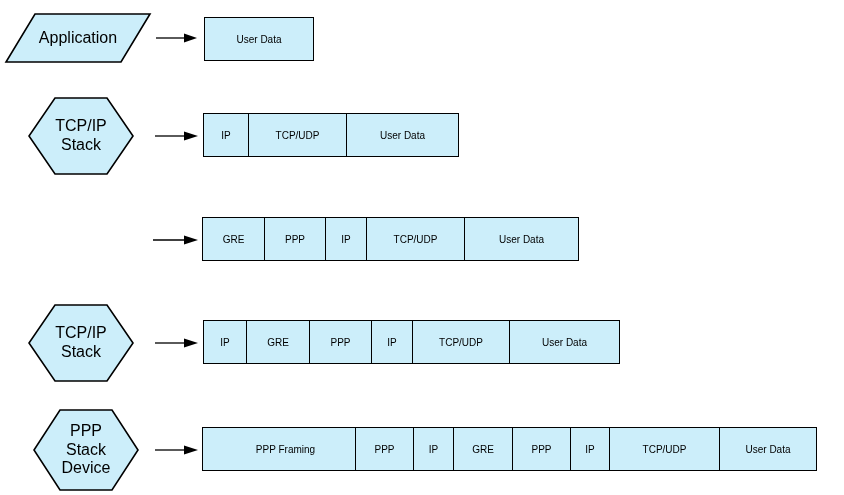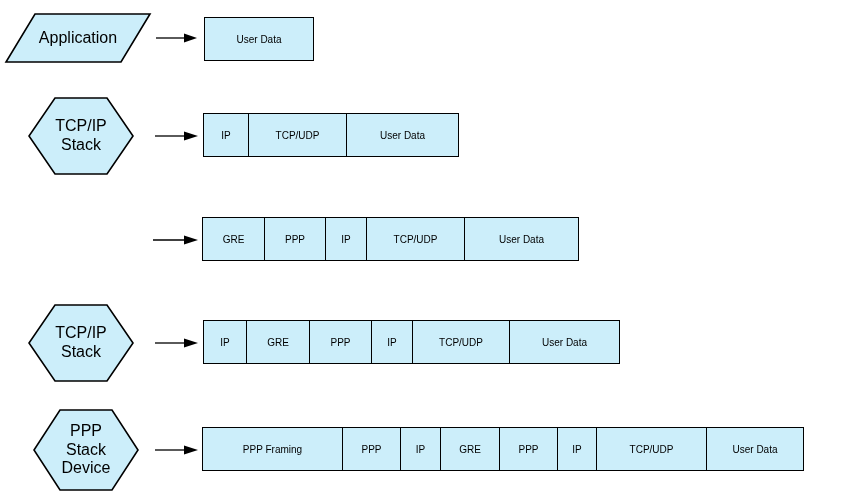--- a/index.html
+++ b/index.html
@@ -194,21 +194,21 @@
         <span>Device</span>
       </div>
     </div>
 
     <svg class="arrow" style="left:155px;top:38px;width:44px;height:14px;" width="44" height="14" viewBox="0 0 44 14">
       <line x1="0" y1="7" x2="31" y2="7"></line>
       <polygon points="29,2.5 43,7 29,11.5"></polygon>
     </svg>
 
     <div class="packet" style="left:202px;top:22px;height:44px;">
-      <div class="cell" style="width:140px;">PPP Framing</div>
+      <div class="cell" style="width:140px;margin-left:13px;">PPP Framing</div>
       <div class="cell" style="width:58px;">PPP</div>
       <div class="cell" style="width:40px;">IP</div>
       <div class="cell" style="width:59px;">GRE</div>
       <div class="cell" style="width:58px;">PPP</div>
       <div class="cell" style="width:39px;">IP</div>
       <div class="cell" style="width:110px;">TCP/UDP</div>
       <div class="cell" style="width:96px;">User Data</div>
     </div>
   </div>
 

